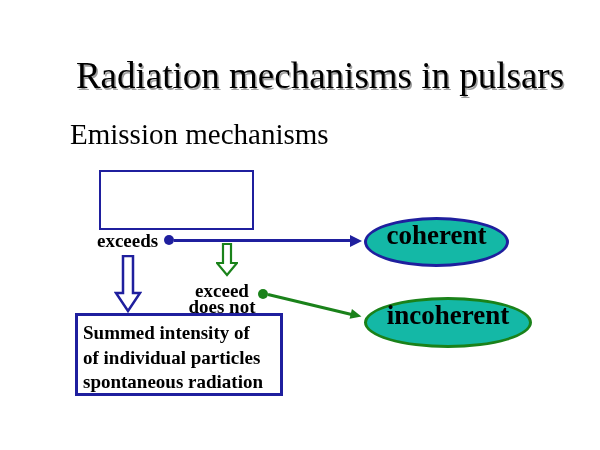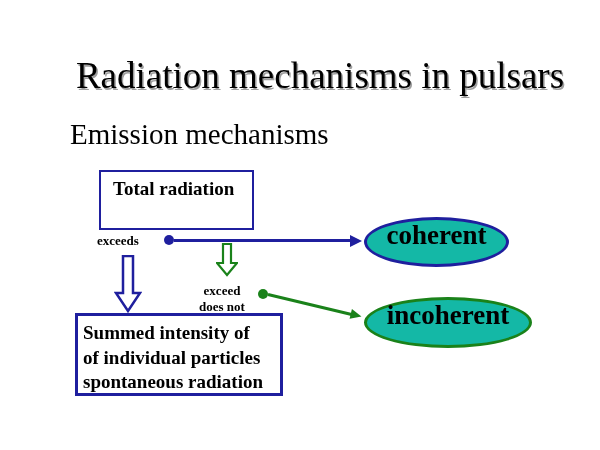--- a/index.html
+++ b/index.html
@@ -30,21 +30,21 @@
     font-weight:bold;font-size:19px;
   }
   .box-total{
     left:79px;top:170px;width:155px;height:60px;
     border:2px solid var(--navy);padding:6px 0 0 12px;line-height:21px;
   }
   .box-summed{
     left:55px;top:313px;width:208px;height:83px;
     border:3px solid var(--navy);padding:5px 0 0 5px;line-height:24.5px;
   }
-  .lbl{font-weight:bold;font-size:13px;line-height:19px;white-space:nowrap;}
+  .lbl{font-weight:bold;font-size:19px;line-height:19px;white-space:nowrap;}
   .lbl-exceeds{left:77px;top:231px;}
   .lbl-doesnot{left:156px;top:283px;width:92px;text-align:center;line-height:15.5px;white-space:normal;}
   .dot{width:10px;height:10px;border-radius:50%;}
   .dot-navy{left:144px;top:235px;background:var(--navy);}
   .dot-green{left:238px;top:289px;background:var(--green);}
   .hline{
     left:154px;top:239px;width:177px;height:3px;background:var(--navy);
   }
   .gline{
     left:248px;top:293px;width:86px;height:3px;background:var(--green);
@@ -70,21 +70,20 @@
 </head>
 <body>
 
 <div class="slide">
 
   <div class="abs title">Radiation mechanisms in pulsars</div>
 
   <div class="abs subtitle">Emission mechanisms</div>
 
   <div class="abs node-box box-total">
-    <div>Total radiation</div>
   </div>
 
   <div class="abs lbl lbl-exceeds">exceeds</div>
 
   <div class="abs dot dot-navy"></div>
 
   <div class="abs hline">
     <span class="arrowhead arrowhead-navy"></span>
   </div>
 

